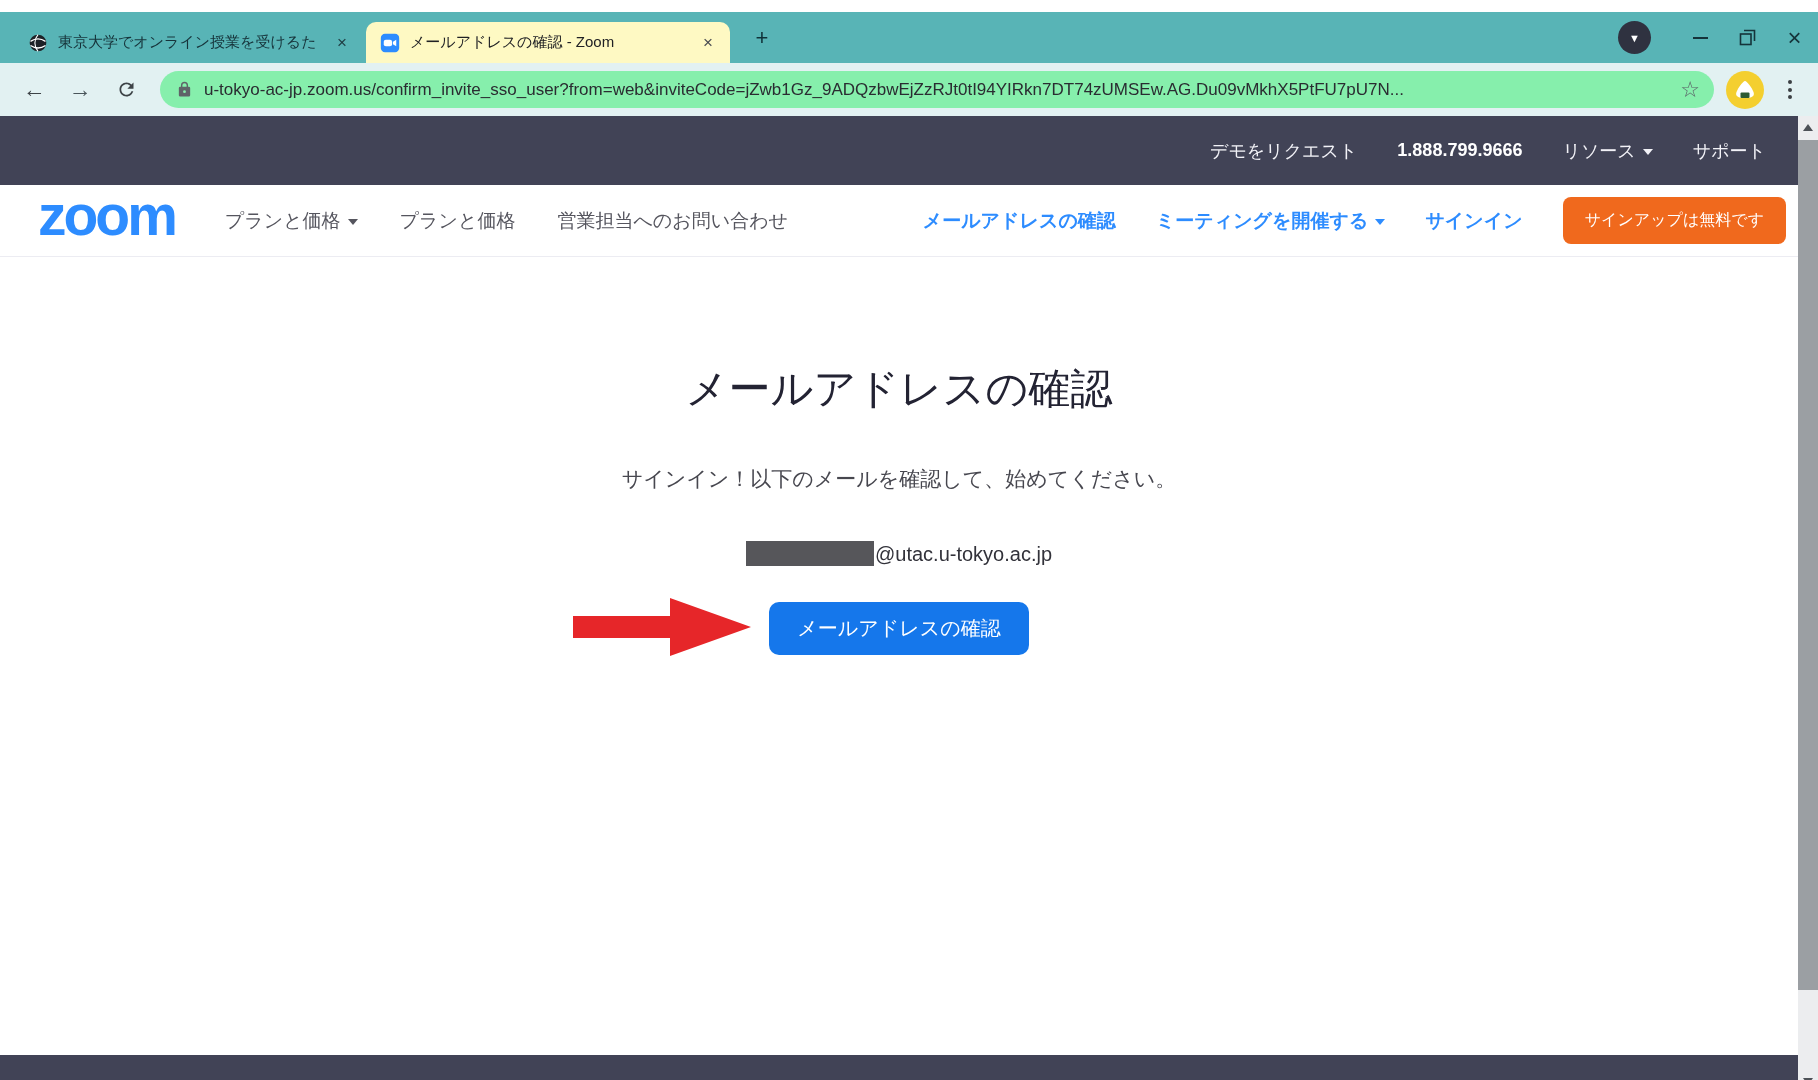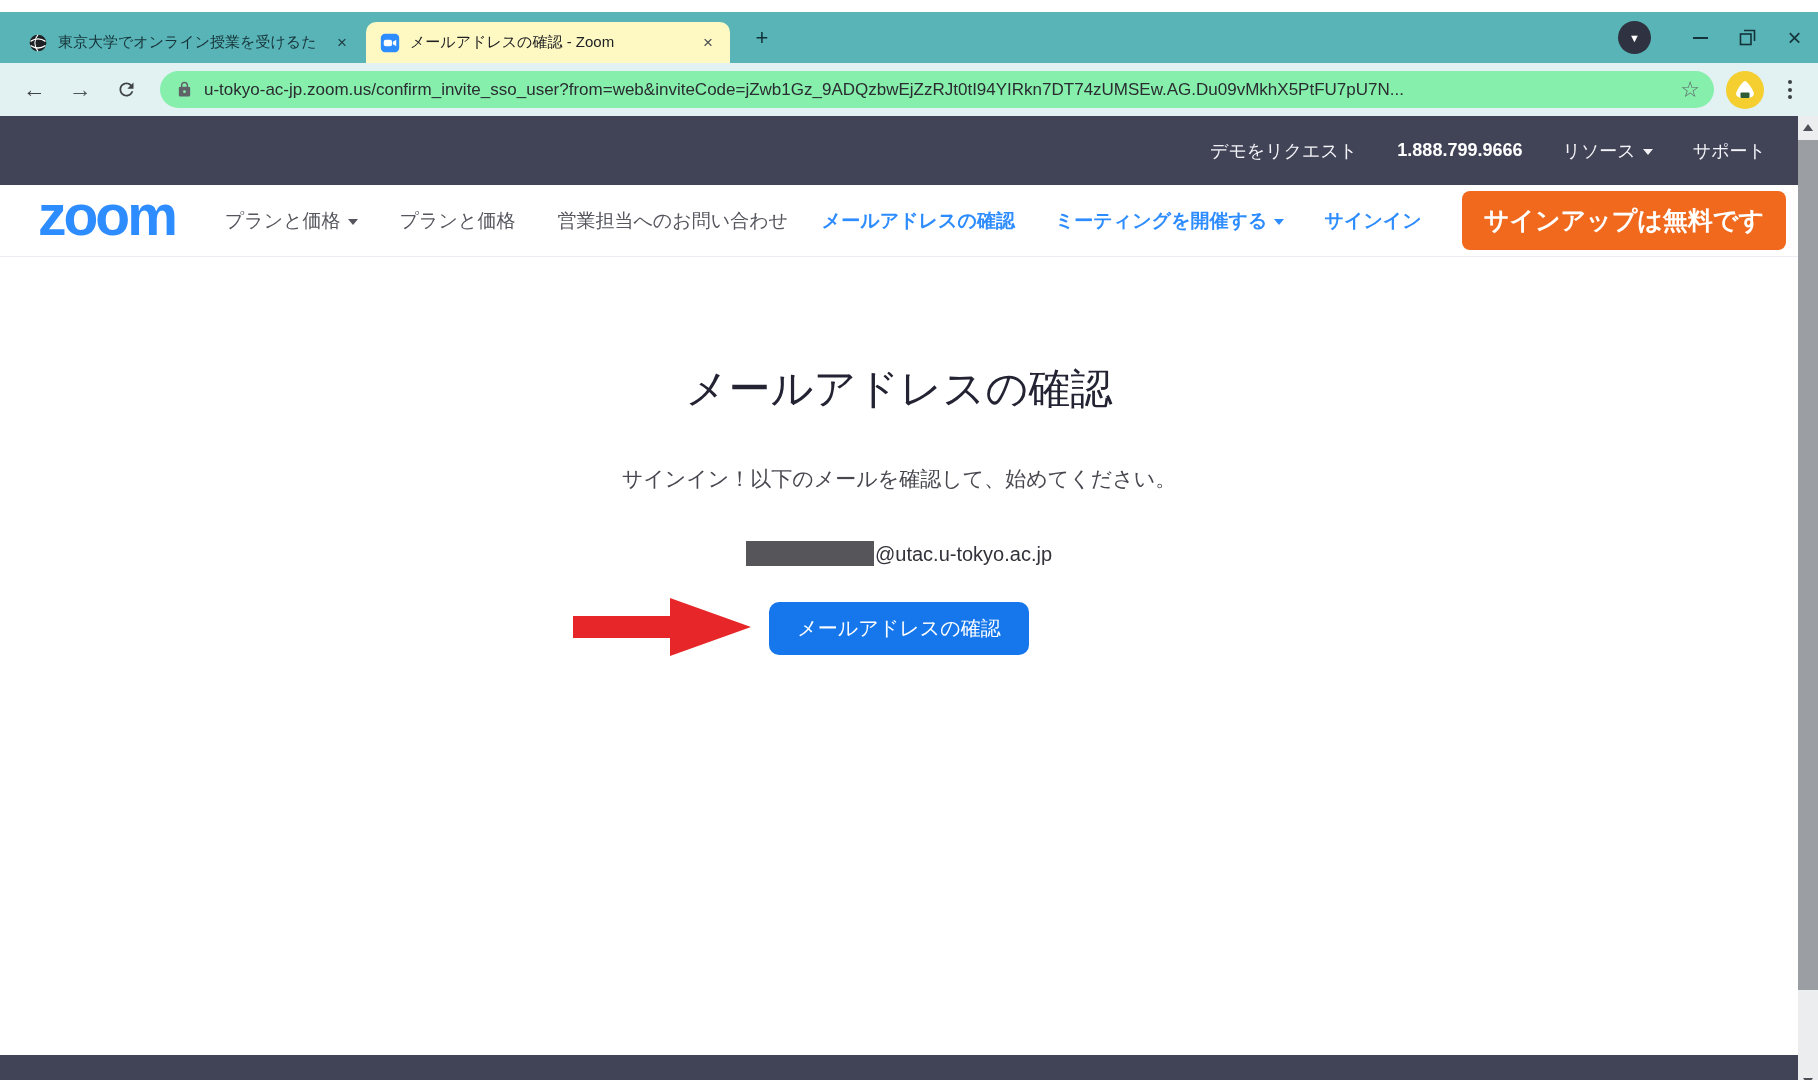--- a/index.html
+++ b/index.html
@@ -41,21 +41,21 @@
   .site-topbar { height:69px; background:#414356; display:flex; align-items:center; justify-content:flex-end; gap:40px; padding-right:32px; font-size:18px; color:#f2f2f7; }
   .site-topbar .phone { font-weight:bold; color:#fff; }
   .caret-down { display:inline-block; width:0; height:0; border-left:5px solid transparent; border-right:5px solid transparent; border-top:6px solid currentColor; margin-left:7px; vertical-align:2px; }
 
   .main-nav { height:72px; background:#fff; display:flex; align-items:center; padding:0 12px 0 38px; border-bottom:1px solid #ececf2; }
   .logo { font-size:57px; font-weight:bold; color:#2d8cff; letter-spacing:-3px; line-height:0.9; margin-right:50px; padding-bottom:10px; }
   .nav-left { display:flex; align-items:center; gap:42px; font-size:19px; color:#55555e; }
   .nav-spacer { flex:1; }
   .nav-right { display:flex; align-items:center; gap:40px; font-size:19px; }
   .nav-link-blue { color:#2d8cff; font-weight:bold; }
-  .signup-btn { background:#f0691d; color:#fff; border:none; border-radius:8px; font-size:25px; font-weight:bold; padding:13px 22px; font-family:inherit; }
+  .signup-btn { background:#f0691d; color:#fff; border:none; border-radius:8px; font-size:16px; font-weight:normal; padding:13px 22px; font-family:inherit; }
 
   .page { text-align:center; padding-top:104px; }
   .page-title { font-size:42px; font-weight:400; color:#232333; }
   .page-subtitle { margin-top:48px; font-size:21px; color:#47474f; }
   .email-row { margin-top:48px; font-size:20px; color:#32323a; }
   .redaction { display:inline-block; width:128px; height:25px; background:#56565a; vertical-align:-5px; margin-right:1px; }
   .button-row { margin-top:36px; position:relative; display:flex; justify-content:center; }
   .confirm-btn { background:#1577eb; color:#fff; border:none; border-radius:10px; font-size:20px; padding:13px 28px; font-family:inherit; }
   .big-arrow { position:absolute; right:calc(50% + 148px); top:-6px; width:178px; height:62px; }
 

